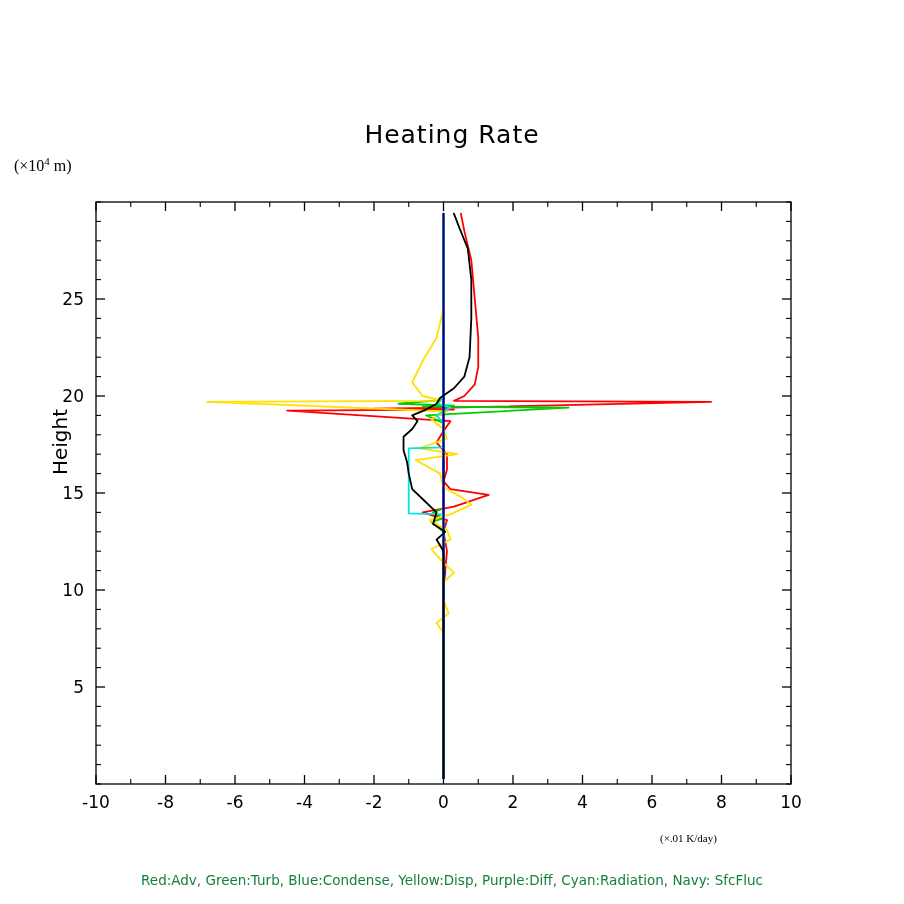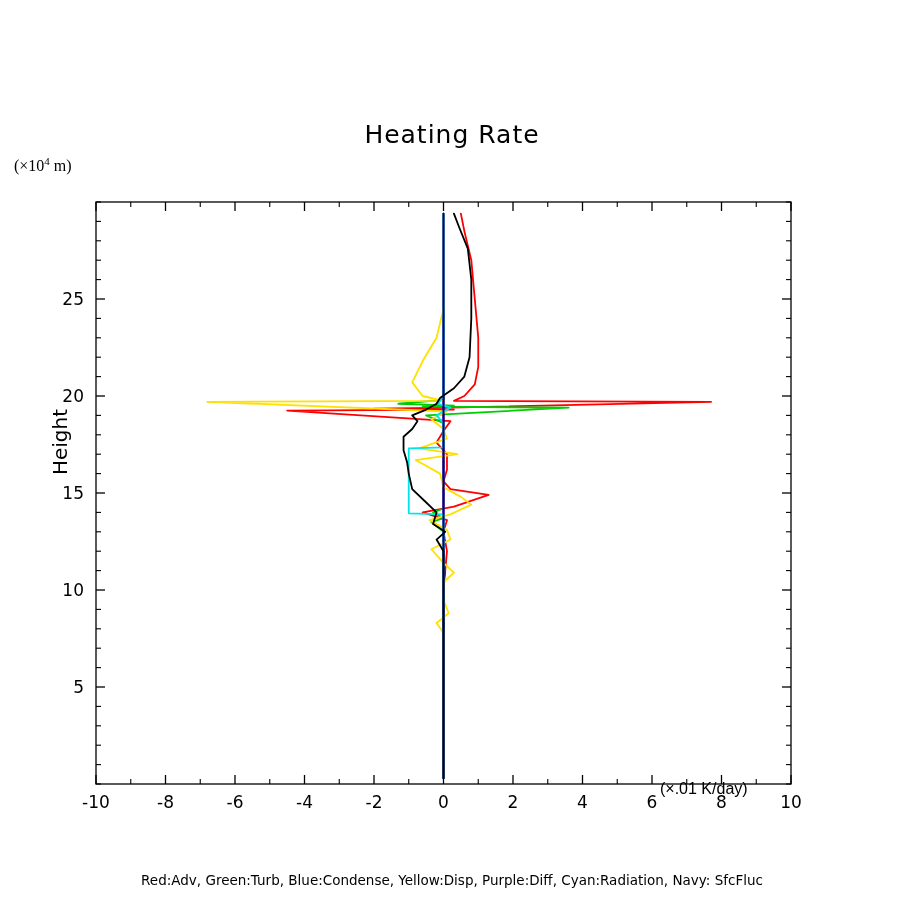--- a/index.html
+++ b/index.html
@@ -48,32 +48,32 @@
     width: 200px;
     text-align: center;
     font-size: 20px;
     transform: rotate(-90deg);
     transform-origin: center center;
     font-family: "DejaVu Sans", sans-serif;
   }
   .xlabel-units {
     position: absolute;
     left: 660px;
-    top: 780px;
-    font-size: 16px;
-    font-family: Liberation Sans, sans-serif;
+    top: 832px;
+    font-size: 11px;
+    font-family: Liberation Serif, serif;
   }
   .legend {
     position: absolute;
     left: 0;
     top: 872px;
     width: 904px;
     text-align: center;
     font-size: 13.5px;
-    color: #000000;
+    color: #15803d;
     font-family: "DejaVu Sans", sans-serif;
   }
   .plot-svg {
     position: absolute;
     left: 0; top: 0;
   }
   .tick-label {
     font-size: 17px;
     font-family: "DejaVu Sans", sans-serif;
     fill: #000;

